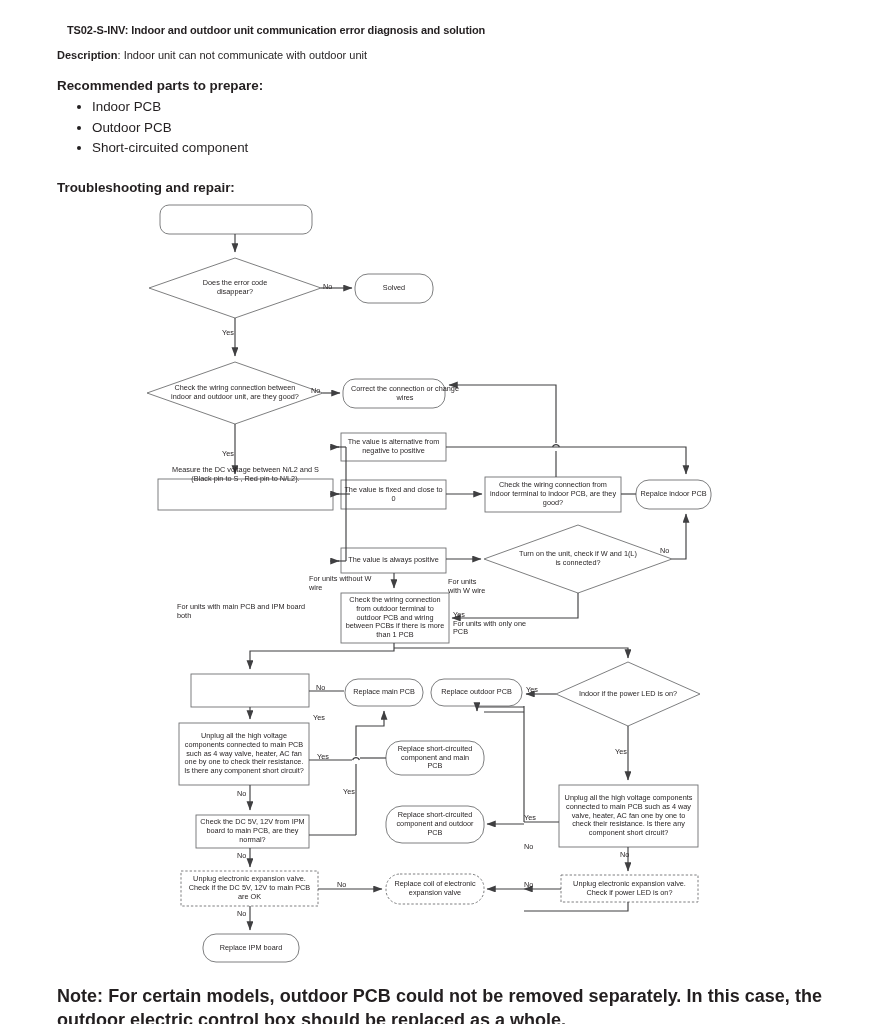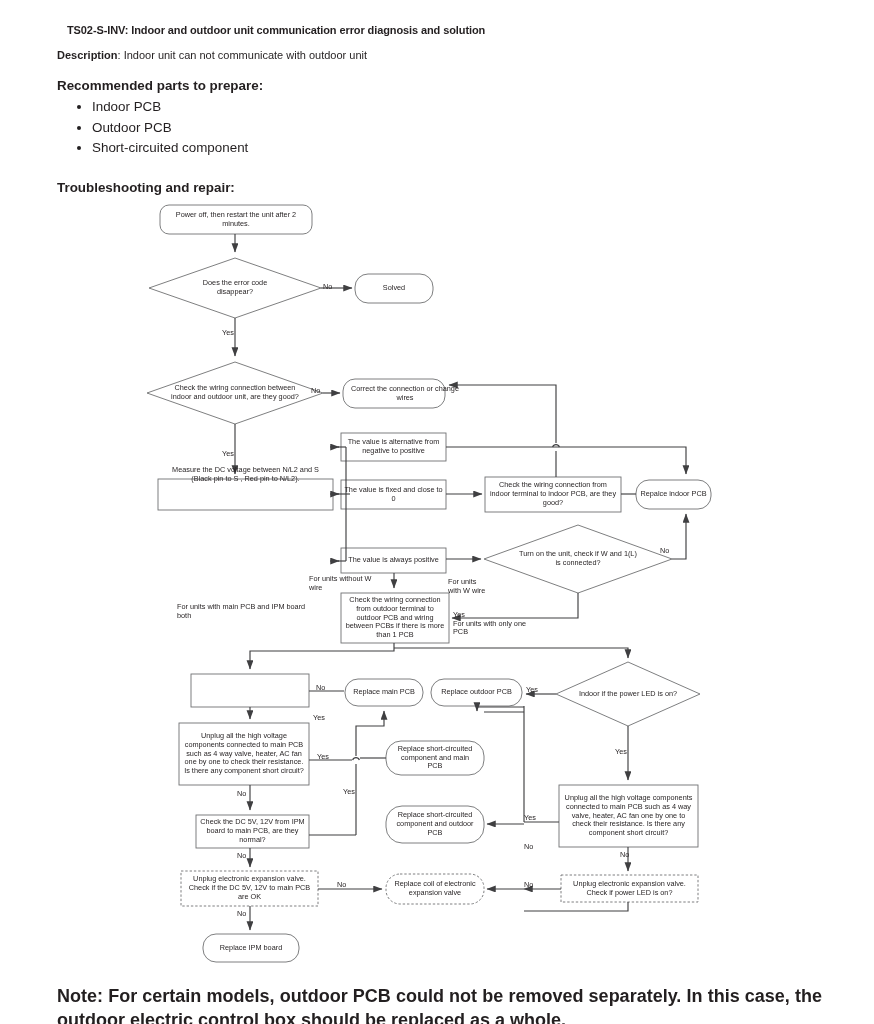--- a/index.html
+++ b/index.html
@@ -184,21 +184,20 @@
 
         <line x1="628" y1="847" x2="628" y2="871" marker-end="url(#ar)"></line>
 
         <line x1="561" y1="889" x2="524" y2="889" marker-end="url(#ar)"></line>
         <line x1="524" y1="889" x2="487" y2="889" marker-end="url(#ar)"></line>
 
         <path d="M628,902 L628,911 L524,911"></path>
       </g>
     </svg>
 
-    <div class="nd" style="left:161px;top:206px;width:150px;height:27px;">Power off, then restart the unit after 2 minutes.</div>
 
     <div class="nd" style="left:182px;top:275px;width:106px;height:26px;">Does the error code disappear?</div>
 
     <div class="nd" style="left:356px;top:275px;width:76px;height:27px;">Solved</div>
 
     <div class="nd" style="left:168px;top:374px;width:134px;height:38px;">Check the wiring connection between indoor and outdoor unit, are they good?</div>
 
     <div class="nd" style="left:344px;top:380px;width:122px;height:27px;">Correct the connection or change wires</div>
 
     <div class="nd" style="left:159px;top:456px;width:173px;height:37px;">Measure the DC voltage between N/L2 and S (Black pin to S , Red pin to N/L2).</div>

